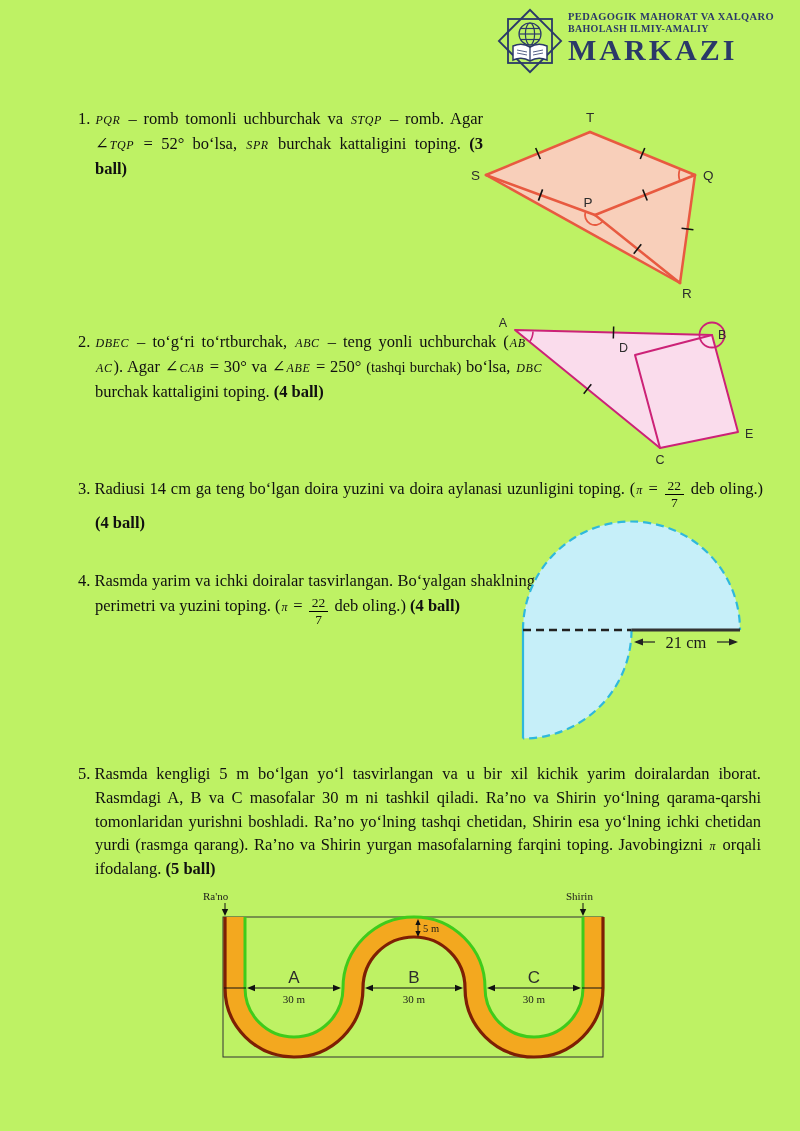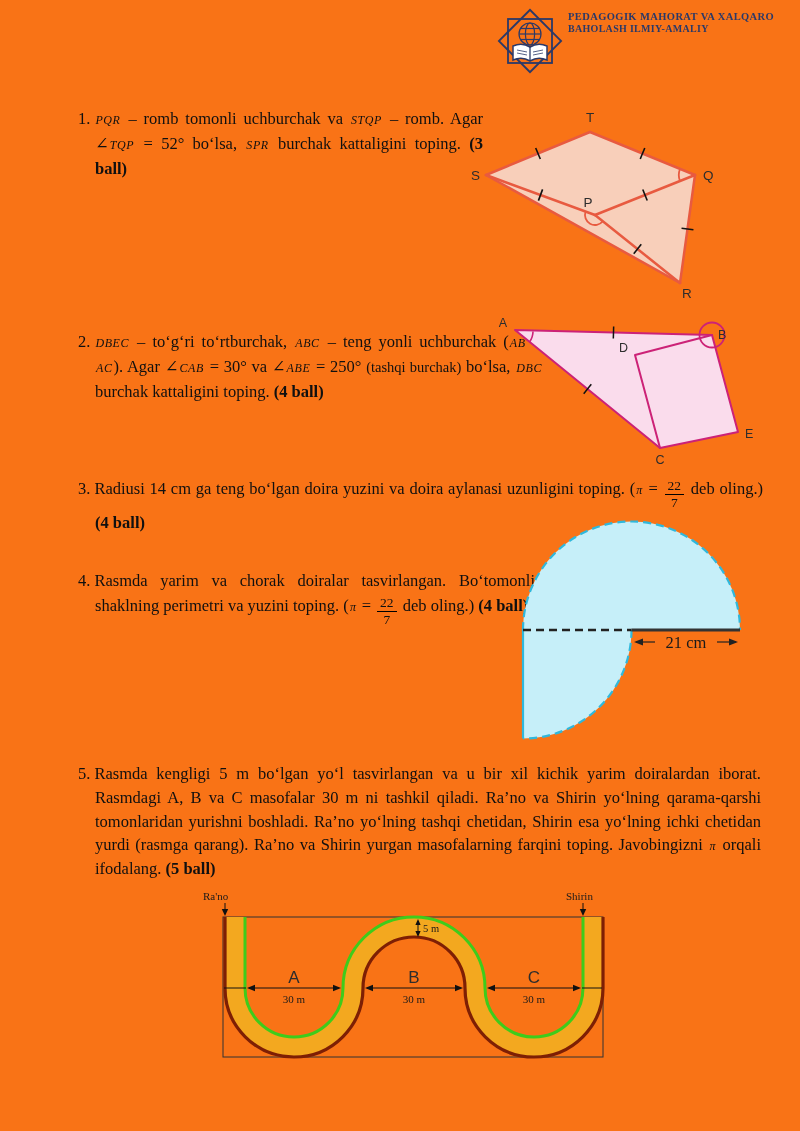--- a/index.html
+++ b/index.html
@@ -1,16 +1,16 @@
 <!DOCTYPE html>
 <html><head>
 <meta charset="utf-8">
 <style>
   html,body{margin:0;padding:0;background:#fff;}
-  .page{position:relative;width:800px;height:1131px;background:#f97316;overflow:hidden;
+  .page{position:relative;width:800px;height:1131px;background:#bef264;overflow:hidden;
         font-family:"Liberation Serif","DejaVu Serif",serif;color:#101010;}
   
   .hdr-emblem{position:absolute;left:496px;top:7px;width:68px;height:68px;}
   .hdr-text{position:absolute;left:568px;top:11px;color:#2b3968;width:220px;}
   .hdr-l1{font-size:10.5px;font-weight:bold;letter-spacing:.4px;white-space:nowrap;}
   .hdr-l2{font-size:10px;font-weight:bold;letter-spacing:.3px;white-space:nowrap;margin-top:1px;}
   .hdr-l3{font-size:30px;font-weight:bold;letter-spacing:3px;line-height:1;margin-top:1px;white-space:nowrap;}
   
   .title{position:absolute;left:56px;right:0;top:78px;text-align:center;
          font-size:17px;font-weight:bold;}
@@ -53,20 +53,21 @@
         <line x1="21" y1="43" x2="31" y2="45"></line>
           <line x1="21" y1="46" x2="31" y2="48"></line>
         <line x1="37" y1="45" x2="47" y2="43"></line>
           <line x1="37" y1="48" x2="47" y2="46"></line>
       </g>
     </g>
   </svg>
   <div class="hdr-text">
     <div class="hdr-l1">PEDAGOGIK MAHORAT VA XALQARO</div>
     <div class="hdr-l2">BAHOLASH ILMIY-AMALIY</div>
+    <div class="hdr-l3">MARKAZI</div>
   </div>
 
 
   <div class="prob" style="left:78px;top:106px;width:388px;">
     <span class="num">1.</span><span><span class="m">PQR</span><span> – romb tomonli uchburchak va </span><span class="m">STQP</span><span> – romb. Agar </span><span>∠</span><span class="m">TQP</span><span> = 52° </span><span>bo‘lsa, </span><span class="m">SPR</span><span> burchak kattaligini toping. </span><span class="b">(3 ball)</span></span>
   </div>
 
   <svg class="fig" style="left:460px;top:105px;" width="340" height="200" viewBox="0 0 340 200" xmlns="http://www.w3.org/2000/svg">
     <polygon points="26,70 130,27 235,70 220,178" fill="#f8cfba"></polygon>
     <g stroke="#e85a40" stroke-width="2.5" stroke-linecap="round" fill="none">
@@ -121,21 +122,21 @@
       <text x="168" y="152" text-anchor="middle">C</text>
       <text x="253" y="126">E</text>
     </g>
   </svg>
 
   <div class="prob" style="left:78px;top:476px;width:668px;">
     <span class="num">3.</span><span><span>Radiusi 14 cm ga teng bo‘lgan doira yuzini va doira aylanasi uzunligini toping. (</span><span class="m">π</span><span> = </span><span class="frac"><span class="fn">22</span><span class="fd">7</span></span><span> deb oling.) </span><span class="b">(4 ball)</span></span>
   </div>
 
   <div class="prob" style="left:78px;top:568px;width:440px;">
-    <span class="num">4.</span><span><span>Rasmda yarim va chorak doiralar tasvirlangan. Bo‘tomonli shaklning perimetri va yuzini toping. (</span><span class="m">π</span><span> = </span><span class="frac"><span class="fn">22</span><span class="fd">7</span></span><span> deb oling.) </span><span class="b">(4 ball)</span></span>
+    <span class="num">4.</span><span><span>Rasmda yarim va ichki doiralar tasvirlangan. Bo‘yalgan shaklning perimetri va yuzini toping. (</span><span class="m">π</span><span> = </span><span class="frac"><span class="fn">22</span><span class="fd">7</span></span><span> deb oling.) </span><span class="b">(4 ball)</span></span>
   </div>
 
   <svg class="fig" style="left:500px;top:518px;" width="260" height="228" viewBox="0 0 260 228" xmlns="http://www.w3.org/2000/svg">
     <path d="M23,112 A108.5,108.5 0 0 1 240,112 Z" fill="#c6eff9"></path>
     <path d="M23,112 L131.5,112 A108.5,108.5 0 0 1 23,220.5 Z" fill="#c6eff9"></path>
     <g fill="none" stroke="#2fb8dc">
       <path d="M23,112 A108.5,108.5 0 0 1 240,112" stroke-width="2.2" stroke-dasharray="8,5"></path>
       <path d="M131.5,112 A108.5,108.5 0 0 1 23,220.5" stroke-width="2.2" stroke-dasharray="8,5"></path>
       <line x1="23" y1="112" x2="23" y2="220.5" stroke-width="2.2"></line>
     </g>

